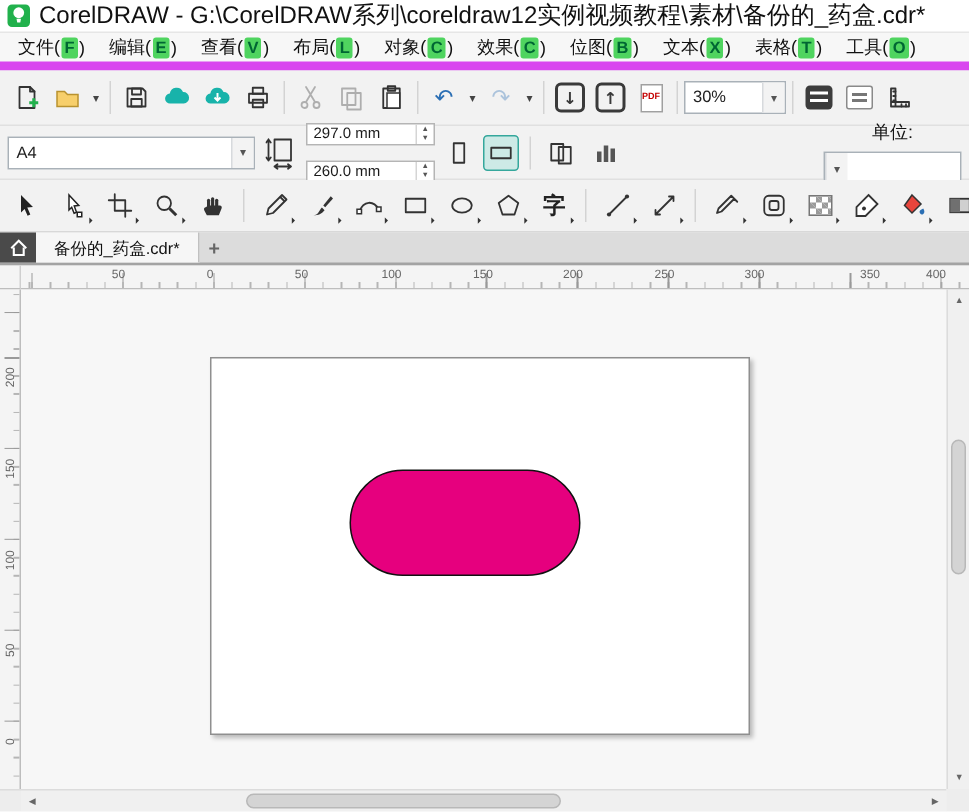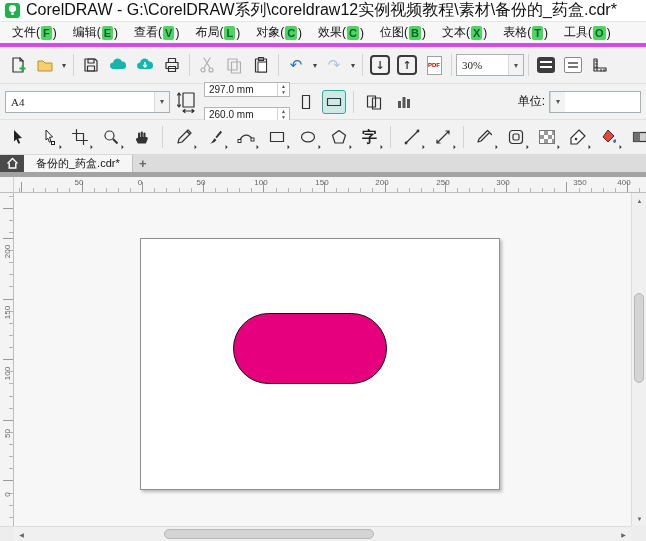--- a/index.html
+++ b/index.html
@@ -7,21 +7,21 @@
 body{font-family:"Liberation Sans","DejaVu Sans",sans-serif;font-size:12px;color:#1a1a1a;background:#fff;overflow:hidden;}
 .window{position:relative;width:646px;height:541px;background:#f0f0f0;overflow:hidden;}
 
 
 .titlebar{position:absolute;top:0;left:0;right:0;height:22px;background:#ffffff;display:flex;align-items:center;gap:6px;padding:0 5px;border-bottom:1px solid #e6e6e6;}
 .app-icon{width:15px;height:15px;flex:0 0 15px;border-radius:3px;background:#21b14c;position:relative;}
 .app-icon svg{position:absolute;left:2px;top:1px;}
 .title-text{font-size:16px;white-space:nowrap;overflow:hidden;color:#111;}
 
 
-.menubar{position:absolute;top:22px;left:0;right:0;height:25px;background:#f7f7f7;border-bottom:4px solid #d946ef;display:flex;align-items:center;padding:0 4px;}
+.menubar{position:absolute;top:22px;left:0;right:0;height:25px;background:#f7f7f7;border-bottom:6px solid #d946ef;display:flex;align-items:center;padding:0 4px;}
 .menu-item{display:flex;align-items:center;padding:2px 8px;font-size:12px;color:#111;white-space:nowrap;cursor:default;}
 .accel{display:inline-block;background:#4fd45f;color:#063;border-radius:2px;padding:0 2px;margin:0 1px;font-weight:bold;font-size:11px;line-height:14px;}
 
 
 .stdbar{position:absolute;top:47px;left:0;right:0;height:37px;background:#f2f2f2;border-bottom:1px solid #e0e0e0;display:flex;align-items:center;padding:0 5px;gap:1px;}
 .propbar{position:absolute;top:84px;left:0;right:0;height:36px;background:#f2f2f2;border-bottom:1px solid #e0e0e0;display:flex;align-items:center;padding:0 5px;gap:4px;}
 .toolbox{position:absolute;top:120px;left:0;right:0;height:35px;background:#f2f2f2;border-bottom:1px solid #d8d8d8;display:flex;align-items:center;padding:0 4px;gap:4px;}
 .tbtn{width:26px;height:26px;display:flex;align-items:center;justify-content:center;border-radius:3px;position:relative;flex:0 0 auto;}
 .tbtn.disabled{opacity:.35;}
 .caret{font-size:8px;color:#444;width:10px;text-align:center;align-self:center;}
@@ -30,45 +30,45 @@
 .boxed{width:20px;height:20px;border:2px solid #3a3a3a;border-radius:4px;display:flex;align-items:center;justify-content:center;font-size:11px;font-weight:bold;color:#3a3a3a;font-family:"DejaVu Sans",sans-serif;}
 .pdf-ic{width:15px;height:19px;background:#fff;border:1px solid #a0a0a0;display:flex;align-items:center;justify-content:center;}
 .pdf-ic span{font-size:6px;font-weight:bold;color:#c40000;letter-spacing:0;}
 .dark-ic{width:18px;height:16px;background:#3c3c3c;border-radius:3px;position:relative;}
 .dark-ic::after{content:"";position:absolute;left:3px;top:4px;width:12px;height:2px;background:#fff;box-shadow:0 5px 0 #fff;}
 .lines-ic{width:18px;height:16px;background:#fff;border:1px solid #8a8a8a;border-radius:2px;position:relative;}
 .lines-ic::after{content:"";position:absolute;left:3px;top:4px;width:10px;height:1.5px;background:#777;box-shadow:0 4px 0 #777;}
 
 
 .combo{height:22px;background:#fff;border:1px solid #a9b1b8;display:flex;align-items:stretch;flex:0 0 auto;}
-.combo-val{flex:1;display:flex;align-items:center;padding:0 5px;font-size:11px;color:#222;white-space:nowrap;overflow:hidden;font-family:Liberation Serif, serif;}
+.combo-val{flex:1;display:flex;align-items:center;padding:0 5px;font-size:11px;color:#222;white-space:nowrap;overflow:hidden;}
 .combo-btn{width:15px;border-left:1px solid #d7dadd;display:flex;align-items:center;justify-content:center;font-size:8px;color:#555;background:#f3f3f3;}
 
 
 .dim-fields{display:flex;flex-direction:column;gap:10px;}
 .dim-row{width:86px;height:15px;background:#fff;border:1px solid #b5b5b5;display:flex;align-items:center;font-size:10px;}
 .dim-row .dv{flex:1;padding-left:4px;}
 .spin{display:flex;flex-direction:column;justify-content:center;border-left:1px solid #d5d5d5;width:12px;height:100%;}
 .spin i{font-style:normal;font-size:5px;line-height:6px;text-align:center;color:#555;}
 .orient-btn{width:24px;height:24px;border:1px solid transparent;border-radius:3px;display:flex;align-items:center;justify-content:center;}
 .orient-btn.active{background:#cdeae6;border-color:#35a79c;}
-.units-group{margin-left:auto;display:flex;align-items:center;gap:4px;}
+.units-group{margin-left:auto;display:flex;align-items:center;gap:4px;flex-direction:column;}
 .units-label{font-size:12px;color:#111;white-space:nowrap;}
 
 
 .tool{width:27px;height:27px;display:flex;align-items:center;justify-content:center;border-radius:3px;position:relative;flex:0 0 auto;}
 .tool.fly::after{content:"";position:absolute;right:2px;bottom:2px;border-left:3px solid transparent;border-top:3px solid transparent;border-bottom:3px solid #333;transform:rotate(-45deg);}
 .txt-tool{font-size:15px;font-weight:bold;color:#222;}
 .checker{width:16px;height:14px;background:
  linear-gradient(45deg,#9a9a9a 25%,transparent 25%,transparent 75%,#9a9a9a 75%),
  linear-gradient(45deg,#9a9a9a 25%,#fff 25%,#fff 75%,#9a9a9a 75%);
  background-size:8px 8px;background-position:0 0,4px 4px;border:1px solid #777;}
 
 
-.tabbar{position:absolute;top:155px;left:0;right:0;height:22px;background:#dcdcdc;display:flex;align-items:stretch;border-bottom:5px solid #a3a3a3;}
+.tabbar{position:absolute;top:155px;left:0;right:0;height:22px;background:#dcdcdc;display:flex;align-items:stretch;border-bottom:2px solid #a3a3a3;}
 .home-btn{width:24px;background:#4a4a4a;display:flex;align-items:center;justify-content:center;}
 .doc-tab{background:#f6f6f6;border-right:1px solid #c0c0c0;display:flex;align-items:center;padding:0 12px;font-size:11px;color:#111;white-space:nowrap;}
 .newtab-btn{width:20px;display:flex;align-items:center;justify-content:center;color:#666;font-size:13px;font-weight:bold;}
 
 
 .hruler{position:absolute;top:177px;left:14px;right:0;height:16px;background:#f4f4f4;border-bottom:1px solid #bdbdbd;overflow:hidden;
  background-image:
   repeating-linear-gradient(to right,#999 0 1px,transparent 1px 60.6px),
   repeating-linear-gradient(to right,#b5b5b5 0 1px,transparent 1px 12.12px);
  background-size:auto 10px,auto 4px;

